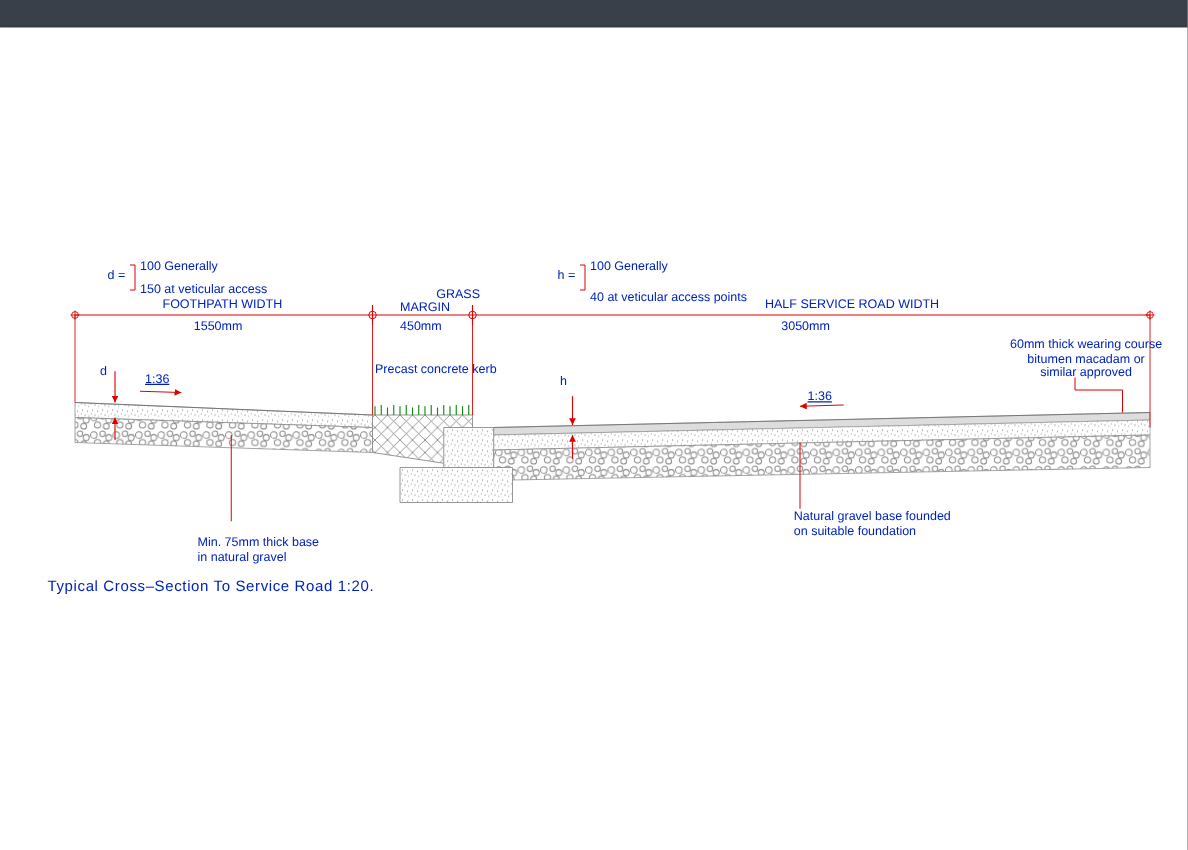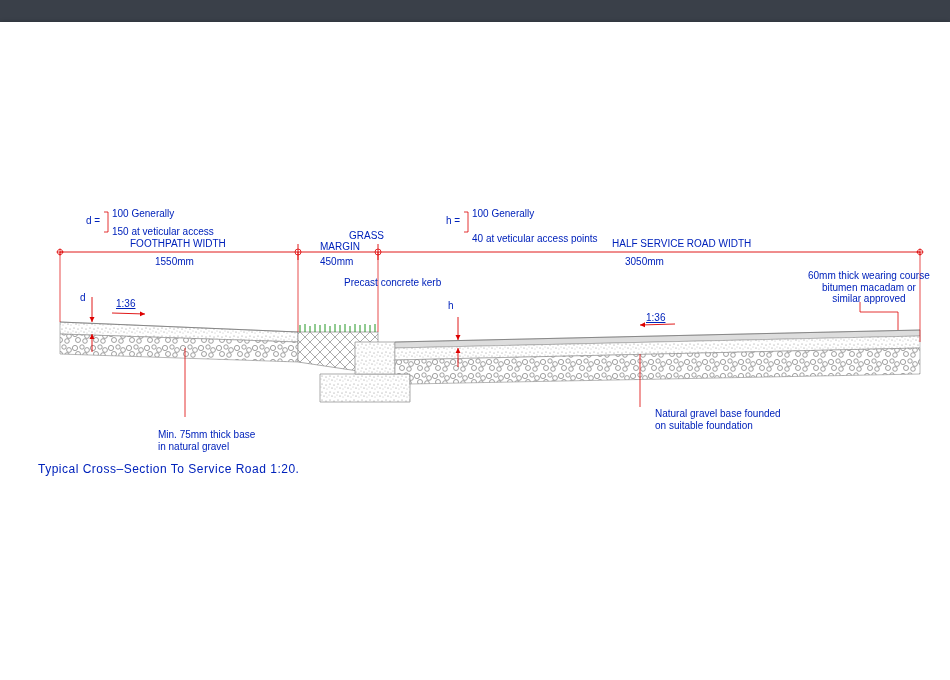--- a/index.html
+++ b/index.html
@@ -173,24 +173,24 @@
 
   <div class="label" style="left:612px; top:216px;text-align:center;">HALF SERVICE ROAD WIDTH</div>
   <div class="label" style="left:625px; top:234px;">3050mm</div>
 
   <div class="label" style="left:80px; top:270px;">d</div>
   <div class="label" style="left:448px; top:278px;">h</div>
 
   <div class="label" style="left:116px; top:276px; text-decoration:underline;">1:36</div>
   <div class="label" style="left:646px; top:290px; text-decoration:underline;">1:36</div>
 
-  <div class="label" style="left:300px; top:255px;padding-left:44px;">Precast concrete kerb</div>
+  <div class="label" style="left:300px; top:268px;">Precast concrete kerb</div>
 
   <div class="label" style="left:158px; top:407px;">Min. 75mm thick base
 in natural gravel</div>
-  <div class="label" style="left:655px; top:386px;">Natural gravel base founded
+  <div class="label" style="left:635px; top:386px;">Natural gravel base founded
 on suitable foundation</div>
   <div class="label" style="left:808px; top:248px;text-align:center;">60mm thick wearing course
 bitumen macadam or
 similar approved</div>
 
   <div class="title" style="left:38px; top:440px;">Typical Cross–Section To Service Road 1:20.</div>
 </div>
 
 </body></html>

